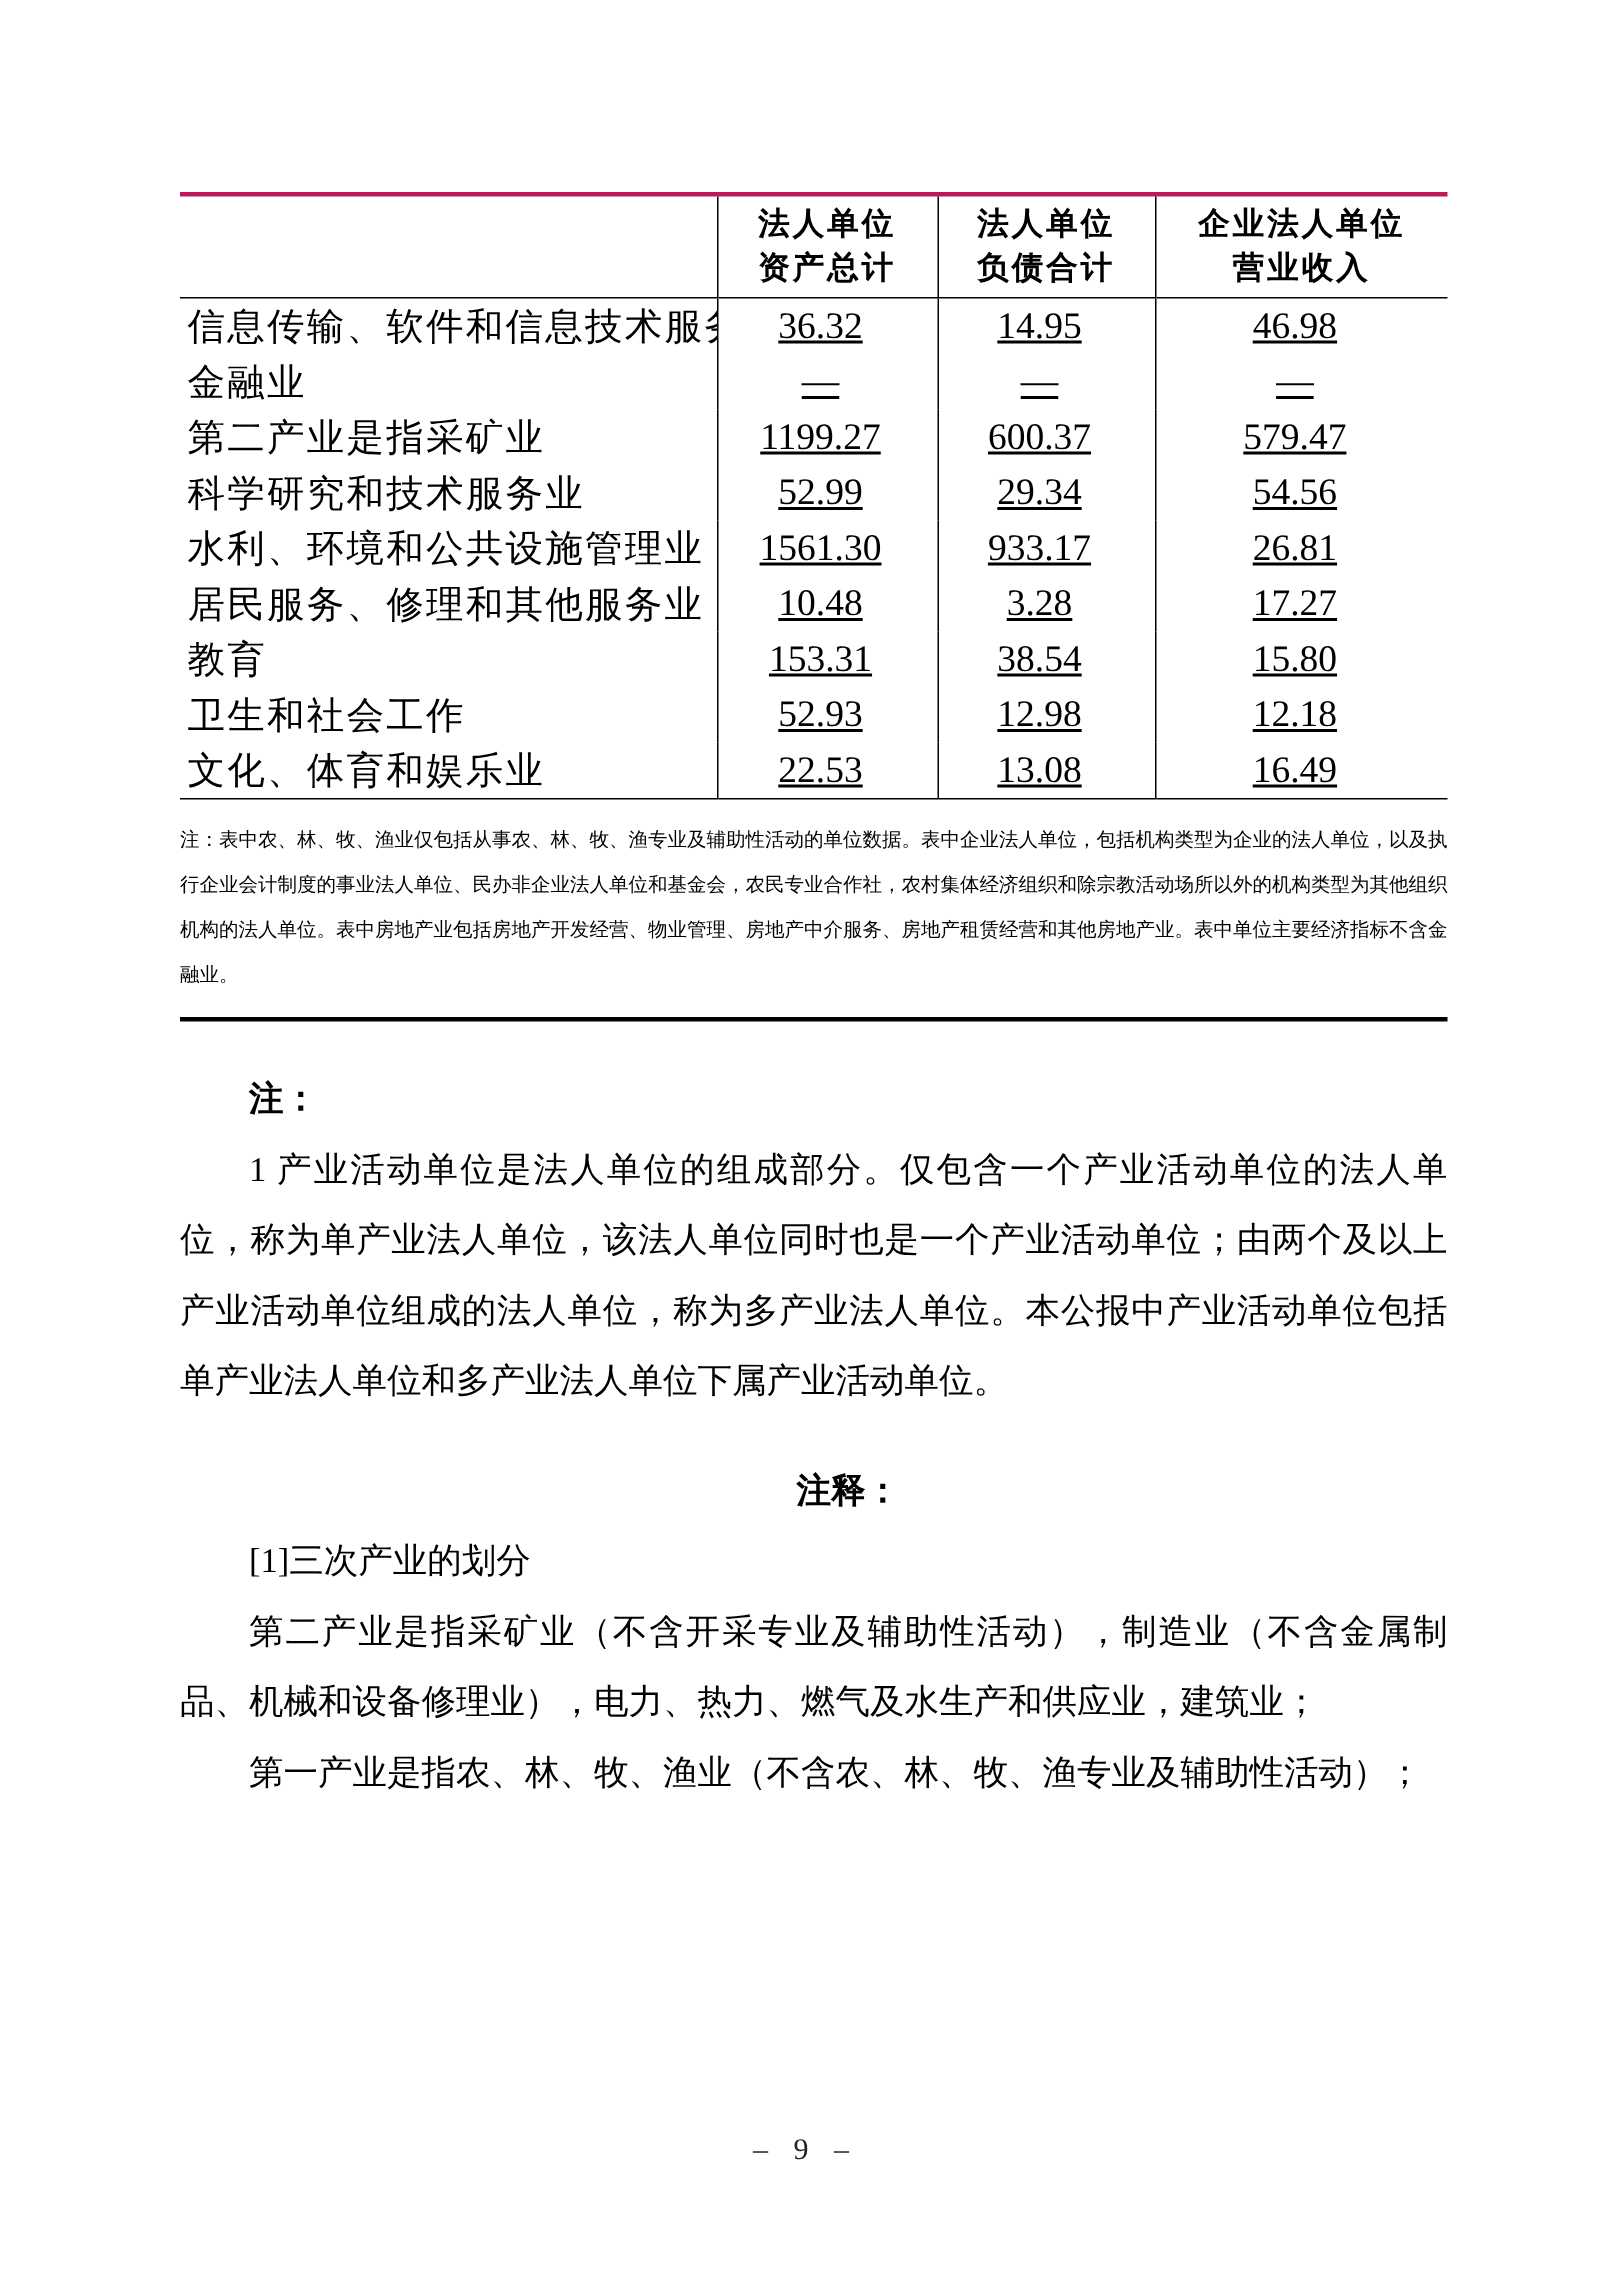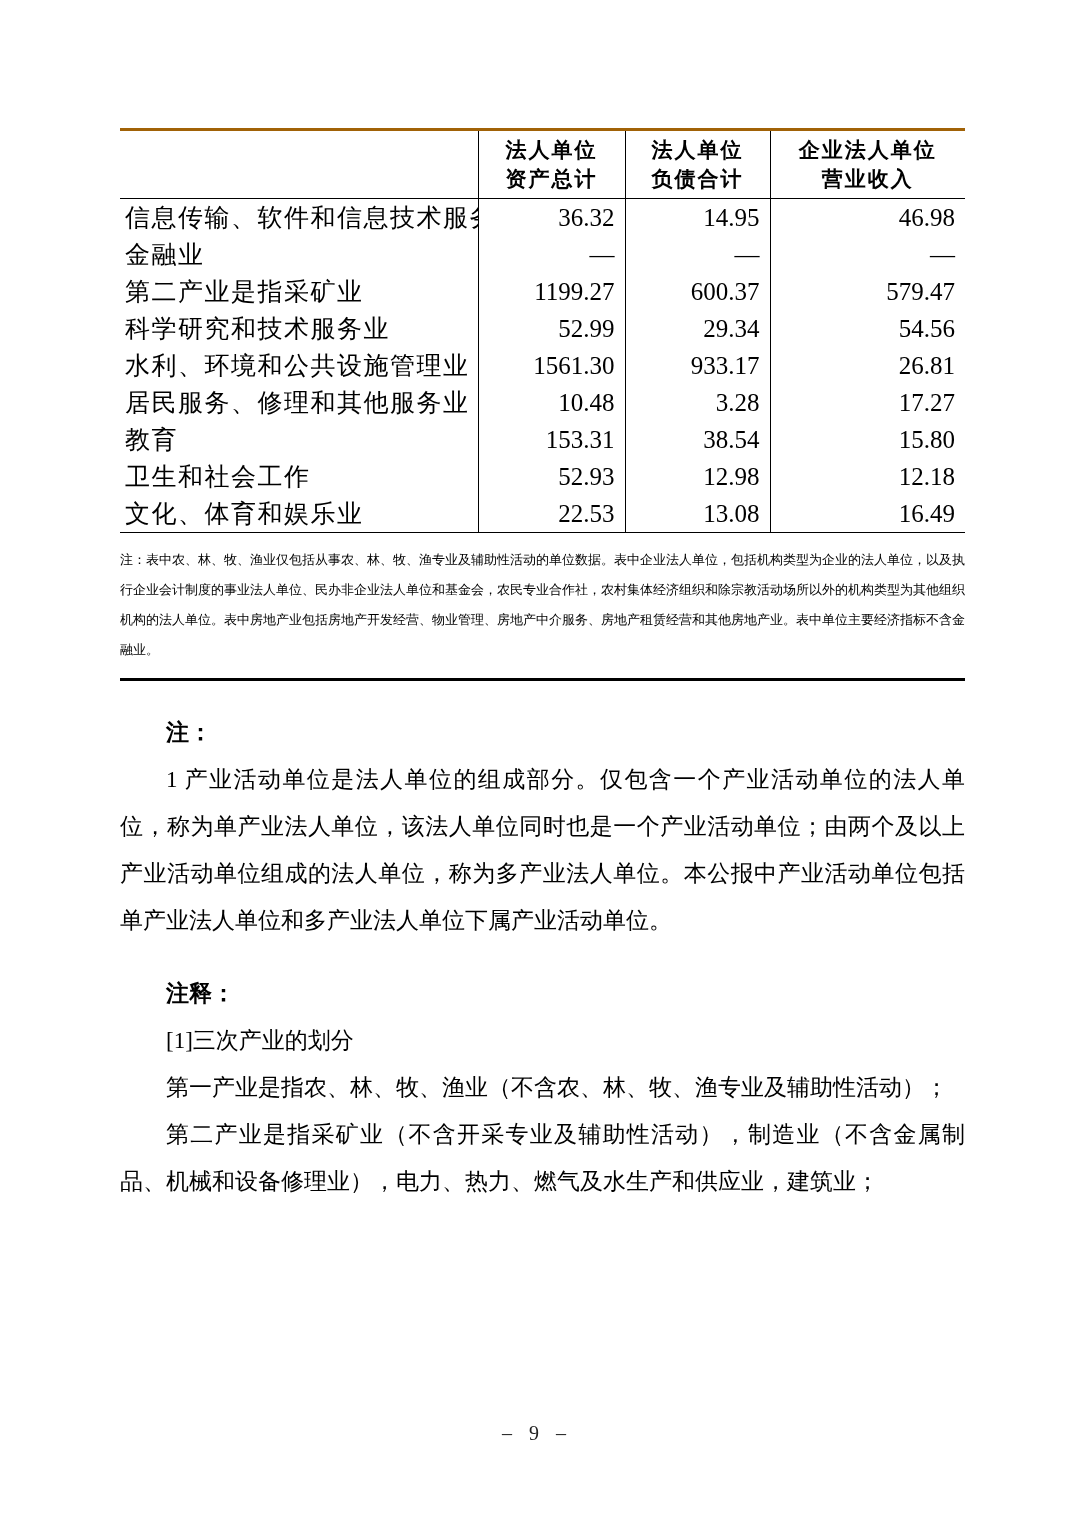--- a/index.html
+++ b/index.html
@@ -21,21 +21,21 @@
     left: 120px;
     top: 128px;
     width: 845px;
   }
 
   
   table.stats {
     width: 845px;
     border-collapse: collapse;
     table-layout: fixed;
-    border-top: 3px solid #a16207;
+    border-top: 3px solid #be185d;
   }
   table.stats th {
     font-family: "Liberation Sans", "DejaVu Sans", sans-serif;
     font-weight: bold;
     font-size: 21px;
     line-height: 29px;
     letter-spacing: 2px;
     text-align: center;
     vertical-align: middle;
     padding: 4px 0 5px 0;
@@ -54,22 +54,23 @@
   }
   table.stats tbody tr:last-child td {
     border-bottom: 1px solid #000000;
   }
   table.stats td.label {
     text-align: left;
     padding-left: 5px;
     letter-spacing: 1.5px;
   }
   table.stats td.num {
-    text-align: right;
+    text-align: center;
     padding-right: 10px;
+    text-decoration: underline;
   }
 
   
   .table-note {
     margin-top: 12px;
     font-size: 13px;
     line-height: 30px;
     text-align: justify;
     text-justify: inter-character;
   }
@@ -93,20 +94,21 @@
     line-height: 47px;
   }
   .para {
     margin: 0;
     text-align: justify;
     text-justify: inter-character;
     text-indent: 2em;
   }
   .annotations-heading {
     margin-top: 26px;
+    text-align: center;
   }
   .annotation-item {
     margin: 0;
     text-align: justify;
     text-justify: inter-character;
     text-indent: 2em;
   }
 
   
   .footer {
@@ -211,19 +213,19 @@
     <p class="table-note">注：表中农、林、牧、渔业仅包括从事农、林、牧、渔专业及辅助性活动的单位数据。表中企业法人单位，包括机构类型为企业的法人单位，以及执行企业会计制度的事业法人单位、民办非企业法人单位和基金会，农民专业合作社，农村集体经济组织和除宗教活动场所以外的机构类型为其他组织机构的法人单位。表中房地产业包括房地产开发经营、物业管理、房地产中介服务、房地产租赁经营和其他房地产业。表中单位主要经济指标不含金融业。</p>
 
     <div class="thick-rule"></div>
 
     <div class="body-text">
       <div class="section-heading">注：</div>
       <p class="para">1 产业活动单位是法人单位的组成部分。仅包含一个产业活动单位的法人单位，称为单产业法人单位，该法人单位同时也是一个产业活动单位；由两个及以上产业活动单位组成的法人单位，称为多产业法人单位。本公报中产业活动单位包括单产业法人单位和多产业法人单位下属产业活动单位。</p>
 
       <div class="section-heading annotations-heading">注释：</div>
       <p class="annotation-item">[1]三次产业的划分</p>
+      <p class="annotation-item">第二产业是指采矿业（不含开采专业及辅助性活动），制造业（不含金属制品、机械和设备修理业），电力、热力、燃气及水生产和供应业，建筑业；</p>
       <p class="annotation-item">第一产业是指农、林、牧、渔业（不含农、林、牧、渔专业及辅助性活动）；</p>
-      <p class="annotation-item">第二产业是指采矿业（不含开采专业及辅助性活动），制造业（不含金属制品、机械和设备修理业），电力、热力、燃气及水生产和供应业，建筑业；</p>
     </div>
   </div>
 
   <div class="footer">– 9 –</div>
 </div>
 
 </body></html>

